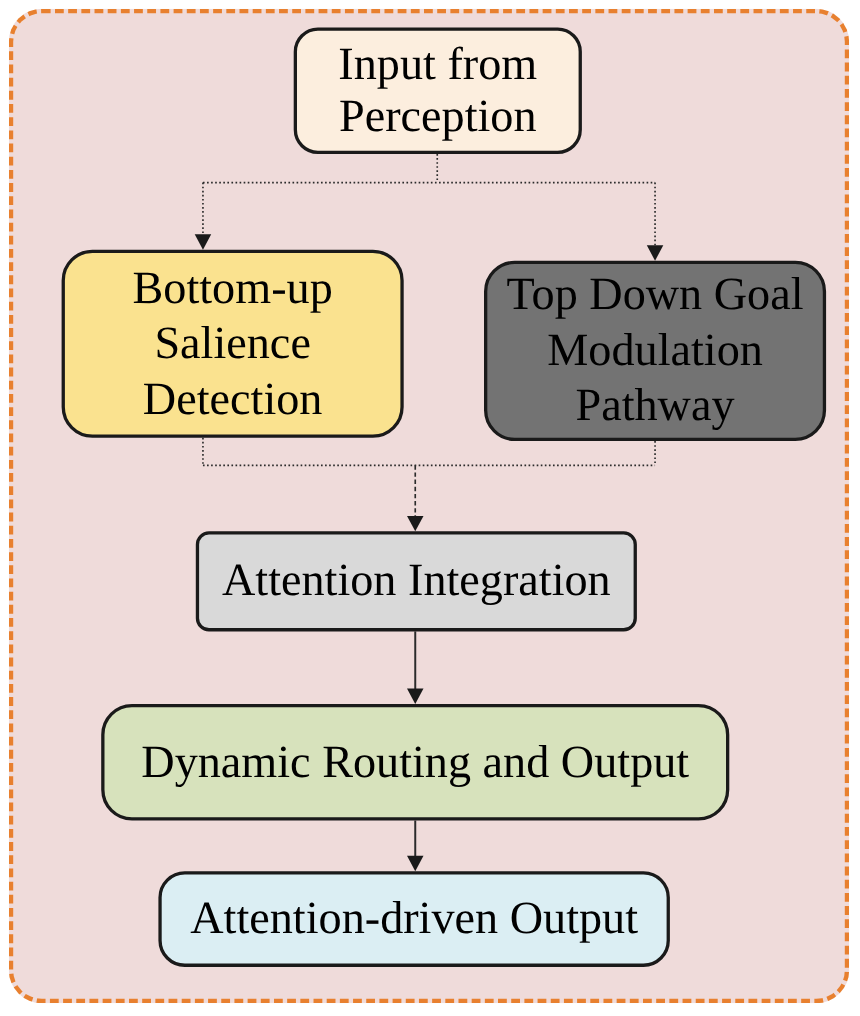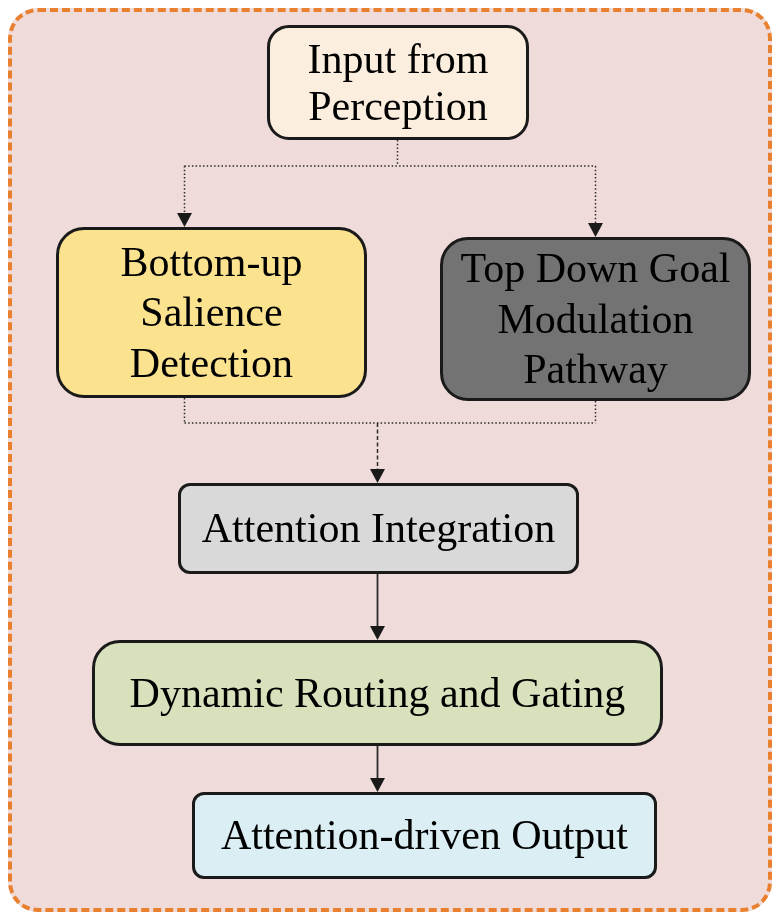--- a/index.html
+++ b/index.html
@@ -70,22 +70,21 @@
     border-radius: 12px;
   }
   .node-routing {
     left: 92px; top: 640px;
     width: 571px; height: 106px;
     border-radius: 28px;
   }
   .node-output {
     left: 144px; top: 792px;
     width: 465px; height: 87px;
-    border-radius: 12px;
-    margin-left: 48px;
+    border-radius: 24px;
   }
 </style>
 </head>
 <body>
 
 <div class="canvas">
 
   <div class="frame" style="background-color: rgb(239, 219, 218); border-color: rgb(232, 128, 47);"></div>
 
   <svg class="connectors" viewBox="0 0 782 924">
@@ -119,17 +118,17 @@
   </svg>
 
   <div class="node node-input" style="background-color: rgb(252, 238, 222);">Input from Perception</div>
 
   <div class="node node-bottom-up" style="background-color: rgb(250, 226, 143);">Bottom-up Salience Detection</div>
 
   <div class="node node-top-down" style="background-color: #737373;">Top Down Goal Modulation Pathway</div>
 
   <div class="node node-integration" style="background-color: rgb(217, 217, 217);">Attention Integration</div>
 
-  <div class="node node-routing" style="background-color: rgb(215, 226, 188);">Dynamic Routing and Gating</div>
+  <div class="node node-routing" style="background-color: rgb(215, 226, 188);">Dynamic Routing and Output</div>
 
   <div class="node node-output" style="background-color: rgb(219, 238, 243);">Attention-driven Output</div>
 
 </div>
 
 </body></html>

